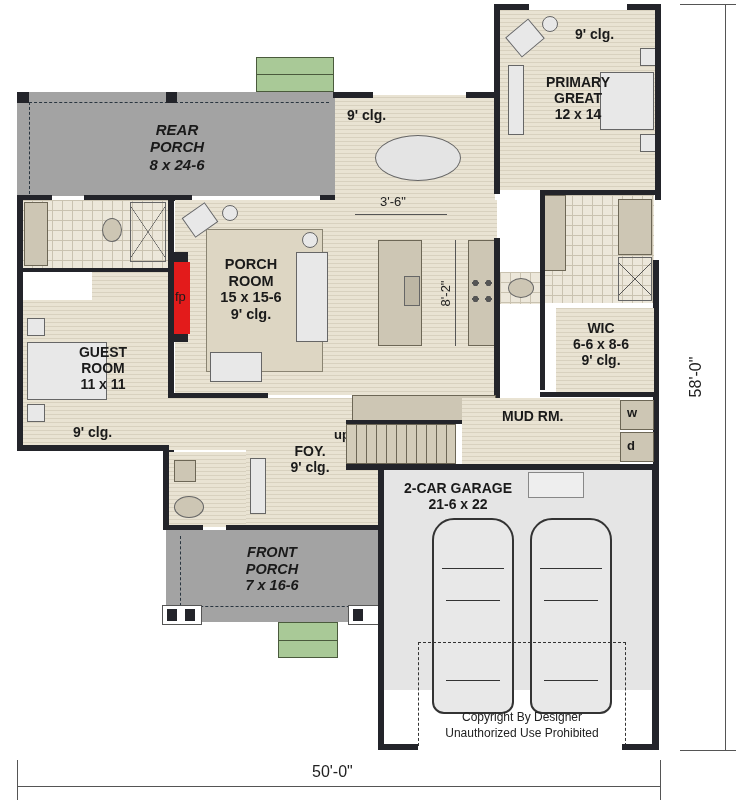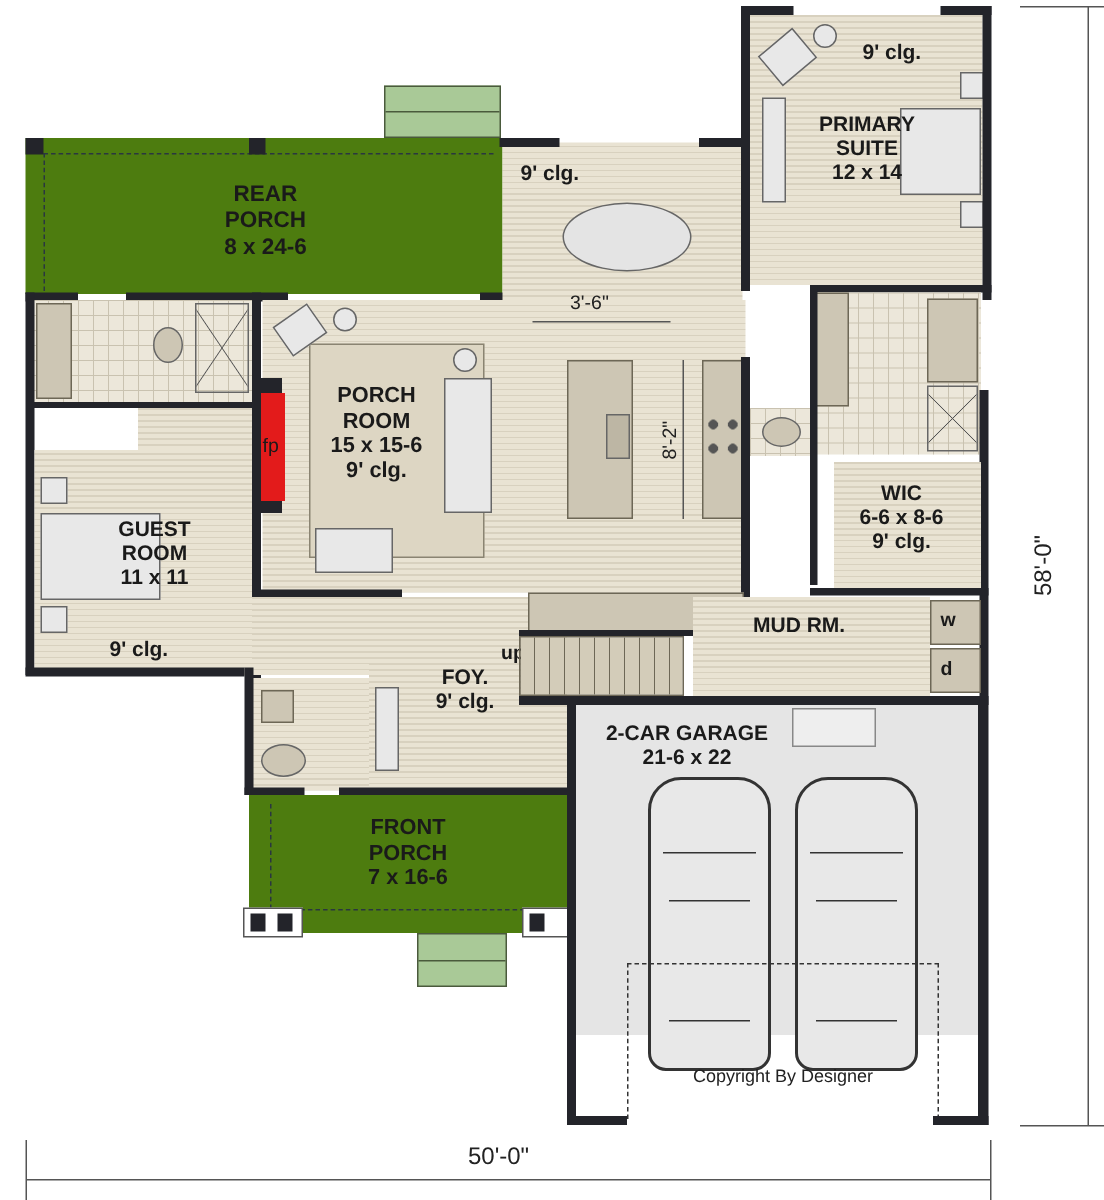--- a/index.html
+++ b/index.html
@@ -1,19 +1,19 @@
 <!DOCTYPE html>
 <html><head>
 <meta charset="utf-8">
 <style>
   html,body{margin:0;padding:0;background:#fff;}
   body{width:736px;height:800px;position:relative;overflow:hidden;font-family:"Liberation Sans",sans-serif;}
   .abs{position:absolute;}
   .floor{background:repeating-linear-gradient(0deg,#e9e3d3 0px,#e9e3d3 3px,#d8d1bf 3px,#d8d1bf 4px);}
-  .porch{background:#4d7c0f;}
+  .porch{background:#a3a3a3;font-style:italic;}
   .garage{background:#e5e5e5;}
   .steps{background:#a9c997;border:1px solid #4a5a3c;box-sizing:border-box;}
   .tile{background-color:#ece7da;background-image:linear-gradient(#c9c2b0 1px,transparent 1px),linear-gradient(90deg,#c9c2b0 1px,transparent 1px);background-size:10px 10px;}
   .wall{background:#23242a;}
   .cab{background:#cdc6b4;border:1px solid #6d6756;box-sizing:border-box;}
   .fixture{background:#e8e8e8;border:1px solid #666;box-sizing:border-box;}
   .label{font-weight:bold;color:#1a1a1a;text-align:center;line-height:1.15;font-size:14px;}
   .dim{color:#222;font-size:15px;}
   .dash-h{border-top:1.5px dashed #2a3640;height:0;}
   .dash-v{border-left:1.5px dashed #2a3640;width:0;}
@@ -56,21 +56,21 @@
   <div class="abs floor" style="left:500px;top:10px;width:155px;height:180px;">
     <div class="abs fixture" style="left:10px;top:15px;width:30px;height:26px;transform:rotate(-40deg);"></div>
     <div class="abs fixture" style="left:42px;top:6px;width:16px;height:16px;border-radius:50%;"></div>
     <div class="abs label" style="left:75px;top:16px;">9' clg.</div>
     <div class="abs fixture" style="left:8px;top:55px;width:16px;height:70px;"></div>
     <div class="abs fixture" style="left:100px;top:62px;width:54px;height:58px;"></div>
     <div class="abs fixture" style="left:140px;top:38px;width:16px;height:18px;"></div>
     <div class="abs fixture" style="left:140px;top:124px;width:16px;height:18px;"></div>
     <div class="abs label" style="left:28px;top:64px;width:100px;">
       <div>PRIMARY</div>
-      <div>SUITE</div>
+      <div>GREAT</div>
       <div>12 x 14</div>
     </div>
   </div>
   <div class="abs wall" style="left:494px;top:4px;width:6px;height:190px;"></div>
   <div class="abs wall" style="left:494px;top:4px;width:35px;height:6px;"></div>
   <div class="abs wall" style="left:627px;top:4px;width:34px;height:6px;"></div>
   <div class="abs wall" style="left:655px;top:4px;width:6px;height:196px;"></div>
   <div class="abs wall" style="left:540px;top:190px;width:121px;height:5px;"></div>
 
   <div class="abs tile" style="left:542px;top:195px;width:112px;height:108px;">
@@ -208,20 +208,21 @@
       <div class="abs" style="left:12px;top:160px;width:54px;height:1px;background:#333;"></div>
     </div>
     <div class="abs car" style="left:150px;top:48px;width:82px;height:196px;">
       <div class="abs" style="left:8px;top:48px;width:62px;height:1px;background:#333;"></div>
       <div class="abs" style="left:12px;top:80px;width:54px;height:1px;background:#333;"></div>
       <div class="abs" style="left:12px;top:160px;width:54px;height:1px;background:#333;"></div>
     </div>
     <div class="abs" style="left:38px;top:172px;width:208px;height:104px;border:1.5px dashed #333;border-bottom:none;box-sizing:border-box;"></div>
     <div class="abs" style="left:38px;top:240px;width:208px;text-align:center;font-size:12px;color:#222;line-height:1.3;">
       <div>Copyright By Designer</div>
+      <div>Unauthorized Use Prohibited</div>
     </div>
   </div>
   <div class="abs wall" style="left:378px;top:464px;width:6px;height:286px;"></div>
   <div class="abs wall" style="left:652px;top:464px;width:7px;height:286px;"></div>
   <div class="abs wall" style="left:378px;top:744px;width:40px;height:6px;"></div>
   <div class="abs wall" style="left:622px;top:744px;width:37px;height:6px;"></div>
 
   <div class="abs dimline" style="left:18px;top:786px;width:642px;height:1px;"></div>
   <div class="abs dimline" style="left:17px;top:760px;width:1px;height:40px;"></div>
   <div class="abs dimline" style="left:660px;top:760px;width:1px;height:40px;"></div>

